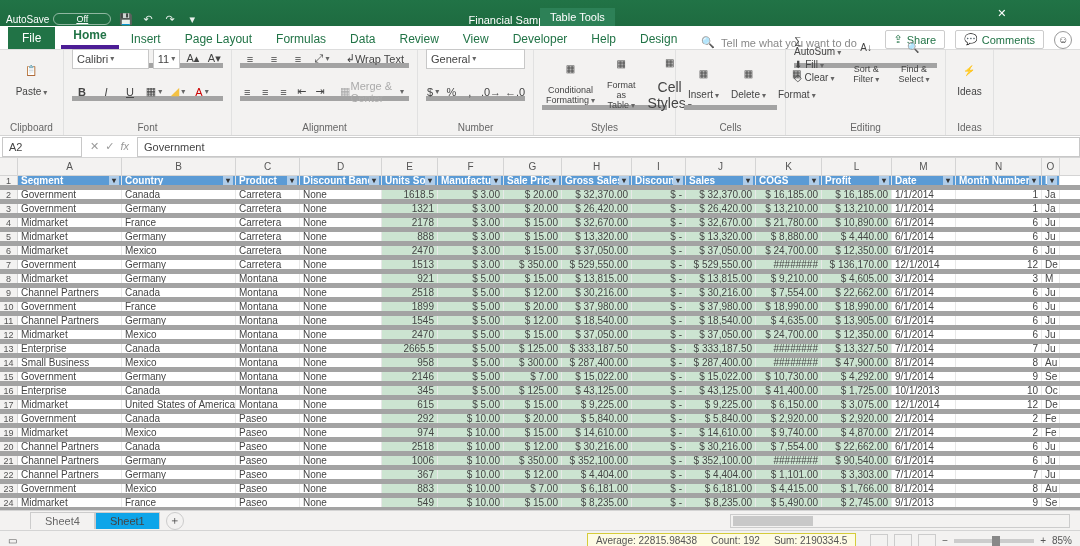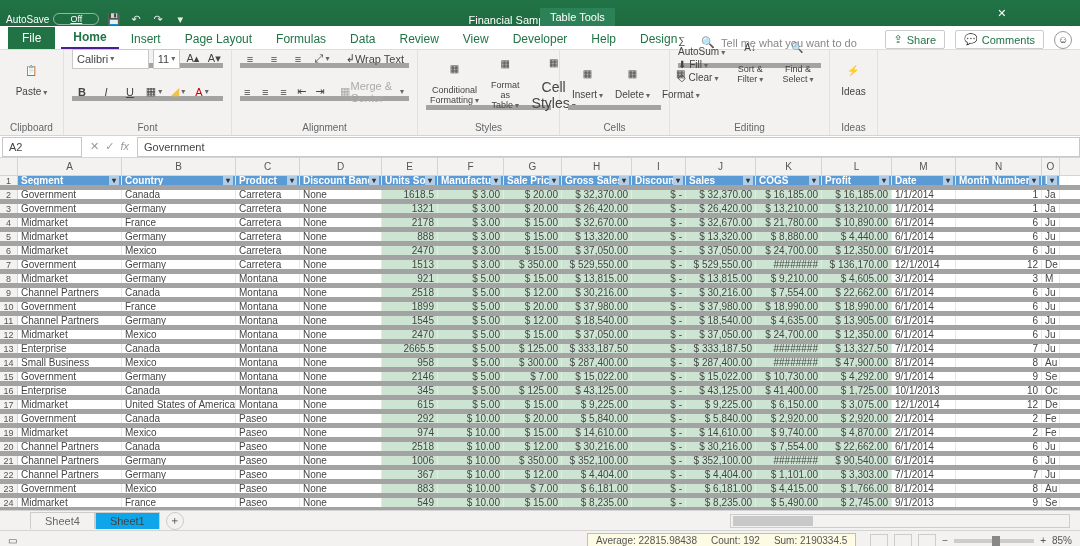--- a/index.html
+++ b/index.html
@@ -2,31 +2,31 @@
 <html><head>
 <meta charset="utf-8">
 <style>
 * { margin: 0; padding: 0; box-sizing: border-box; font-family: "Segoe UI", Tahoma, sans-serif; }
 body { width: 1080px; height: 546px; overflow: hidden; background: #fff; font-size: 11px; color: #444; }
 
 
 .titlebar { height: 26px; background: linear-gradient(#217346,#1e6b40); color: #fff; display: flex; align-items: flex-end; padding: 0 6px; position: relative; }
 .titlebar .left { display: flex; align-items: center; gap: 8px; }
 .autosave { font-size: 10px; display: flex; align-items: center; gap: 4px; }
-.autosave .oval { border: 1px solid rgba(255,255,255,.5); border-radius: 8px; padding: 0 16px; font-size: 9px; text-decoration: underline; }
+.autosave .oval { border: 1px solid rgba(255,255,255,.5); border-radius: 8px; padding: 0 22px; font-size: 9px; text-decoration: underline; }
 .titlebar .center { position: absolute; left: 50%; transform: translateX(-50%); font-size: 11px; white-space: nowrap; }
 .titlebar .tools { position: absolute; left: 540px; background: #2d8157; padding: 3px 10px; font-size: 11px; }
 .titlebar .right { margin-left: auto; display: flex; align-items: center; gap: 12px; flex-direction: column; }
 .winbtn { width: 36px; height: 26px; display: flex; align-items: center; justify-content: center; }
 .qat-icon { width: 14px; height: 14px; display: flex; align-items: center; justify-content: center; opacity: .9; }
 
 
 .ribbontabs { height: 24px; display: flex; align-items: flex-end; padding: 0 8px; background: #fff; border-bottom: 1px solid #ddd; }
 .ribbontabs .tab { padding: 4px 12px 3px; font-size: 12px; color: #217346; cursor: pointer; }
-.ribbontabs .tab.active { border-bottom: 2px solid #4c1d95; color: #217346; font-weight: 600; }
+.ribbontabs .tab.active { border-bottom: 4px solid #4c1d95; color: #217346; font-weight: 600; }
 .ribbontabs .tab.file { background:#217346; color:#fff; padding:4px 14px; margin-right:6px; }
 .ribbontabs .tab.contextual { color: #217346; }
 .ribbontabs .spacer { flex: 1; }
 .ribbontabs .right { display: flex; align-items: center; gap: 10px; color:#444; }
 .rbtn { border:1px solid #ccc; padding:2px 8px; border-radius:2px; color:#217346; display:flex; align-items:center; gap:4px; }
 .smiley { width:18px; height:18px; border:1px solid #999; border-radius:50%; display:flex; align-items:center; justify-content:center; font-size:10px; }
 
 
 .ribbon { height: 86px; display: flex; border-bottom: 1px solid #d4d4d4; background: #f3f2f1; }
 .group { border-right:1px solid #e1e1e1; padding:4px 8px 2px; display:flex; flex-direction:column; justify-content:space-between; }
@@ -173,20 +173,33 @@
       <div class="smbtn">≡</div>
       <div class="smbtn">≡</div>
       <div class="smbtn">≡</div>
       <div class="smbtn">⇤</div>
       <div class="smbtn">⇥</div>
       <div style="flex:1"></div>
       <div class="smbtn dd" style="width:auto;padding:0 4px;color:#aaa">▦ <span>Merge &amp; Center</span></div>
     </div>
     <div class="label">Alignment</div>
   </div>
+  <div class="group" style="width:116px">
+    <div class="row">
+        <div class="fontsel dd" style="width:104px">General</div>
+      </div>
+    <div class="row">
+      <div class="smbtn dd">$</div>
+      <div class="smbtn">%</div>
+      <div class="smbtn">,</div>
+      <div class="smbtn">.0→</div>
+      <div class="smbtn">←.0</div>
+    </div>
+    <div class="label">Number</div>
+  </div>
   <div class="group" style="width:142px">
     <div class="row" style="height:56px">
       <div class="bigbtn">
           <div class="ic">▦</div>
           <span class="dd" style="font-size:9px;text-align:center">Conditional Formatting</span>
         </div>
       <div class="bigbtn">
           <div class="ic">▦</div>
           <span class="dd" style="font-size:9px;text-align:center">Format as Table</span>
         </div>

